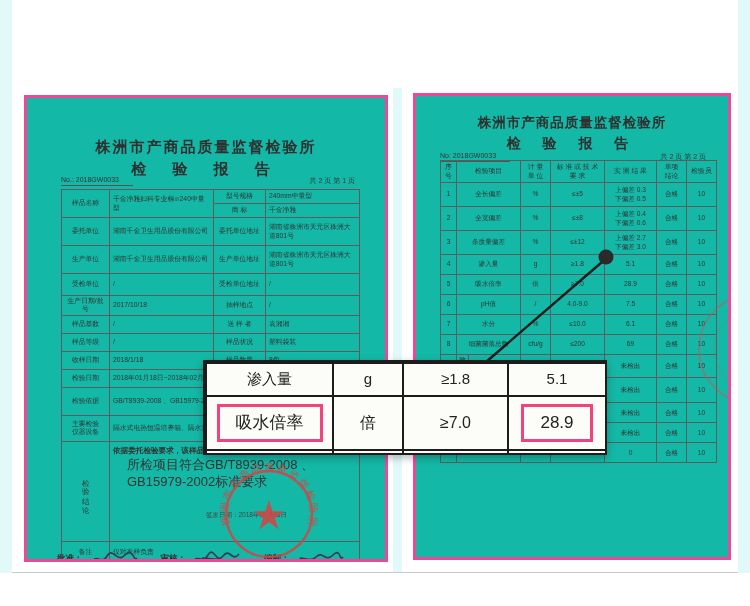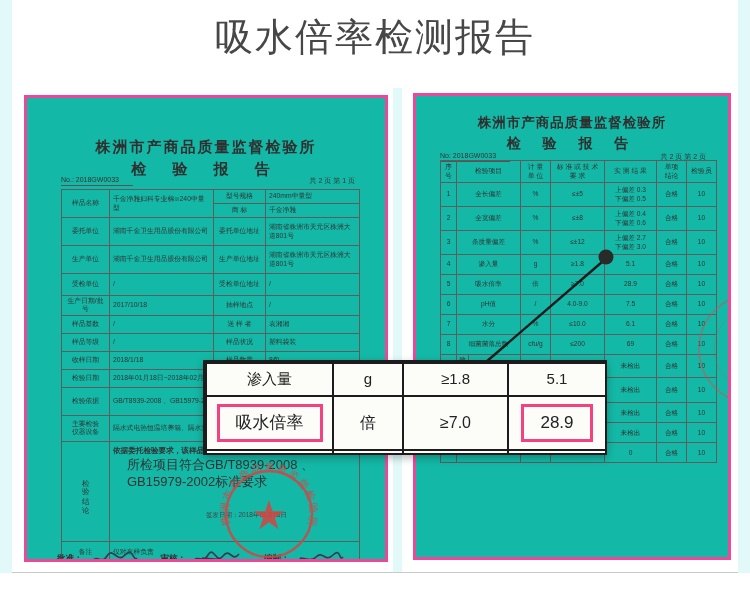--- a/index.html
+++ b/index.html
@@ -90,21 +90,20 @@
 </head>
 <body>
 
 <div class="stage">
 
   <div class="strip strip-left"></div>
   <div class="strip strip-right"></div>
   <div class="strip strip-mid"></div>
   <div class="bottom-rule"></div>
 
-  <div class="page-title">吸水倍率检测报告</div>
 
   <div class="scan scan-left">
     <div class="org-line">株洲市产商品质量监督检验所</div>
     <div class="doc-title">检 验 报 告</div>
     <div class="no-line">
       <span class="no-num">No.: 2018GW0033</span>
       <span>共 2 页 第 1 页</span>
     </div>
 
     <table class="tbl-left">

